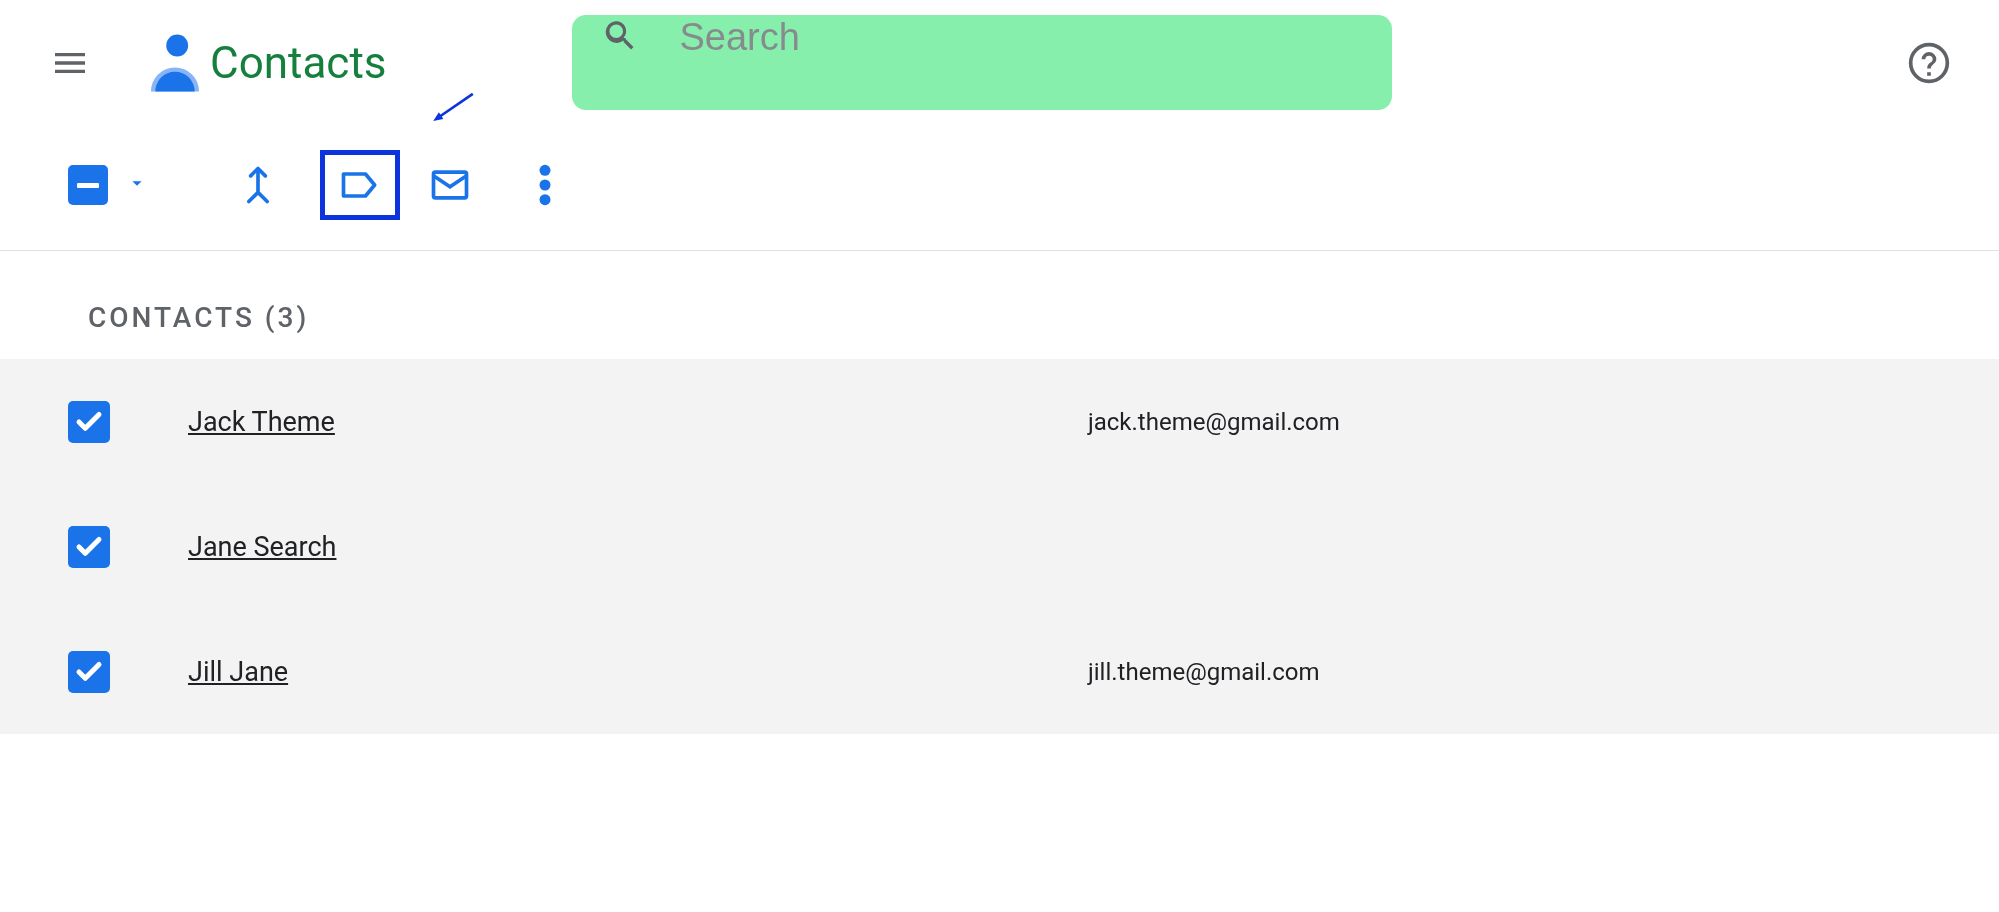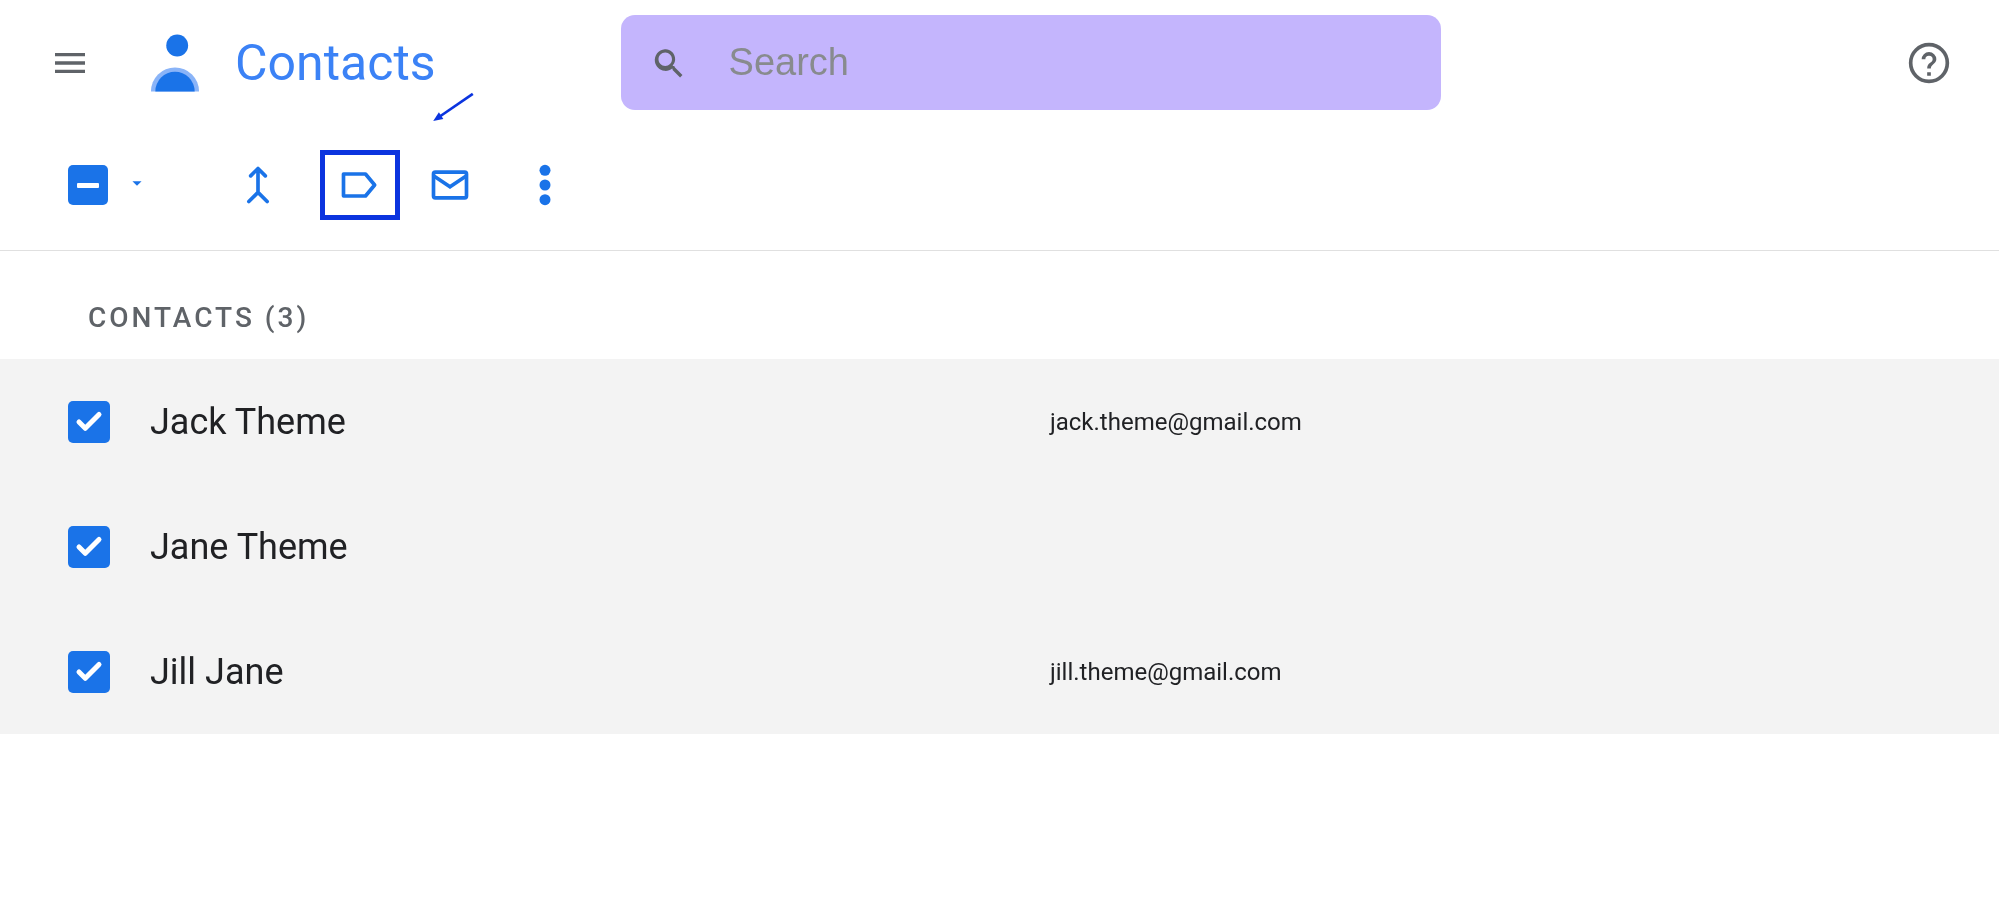--- a/index.html
+++ b/index.html
@@ -22,33 +22,32 @@
     display:flex;align-items:center;justify-content:center;
     cursor:pointer;
   }
   .menu-btn svg { width: 40px; height: 40px; }
   .logo {
     display:flex;align-items:center;
     margin-left: 40px;
   }
   .logo-icon { width:70px;height:70px;position:relative; }
   .app-title {
-    font-size: 50px;
-    color: #3b82f6;
-    margin-left: 25px;
+    font-size: 44px;
+    color: #15803d;
     font-weight: 400;
   }
   .search-wrap {
     flex: 0 0 auto;
     margin-left: 185px;
     width: 820px;
     height: 95px;
-    background: #c4b5fd;
+    background: #86efac;
     border-radius: 14px;
-    display:flex;align-items:center;
+    display:flex;align-items:flex-start;
     padding: 0 30px;
   }
   .search-wrap svg { width:40px;height:40px; fill:#5f6368; }
   .search-input {
     border:none;background:transparent;outline:none;
     font-size: 38px;
     color:#5f6368;
     margin-left: 40px;
     width: 100%;
   }
@@ -110,23 +109,24 @@
     height:125px;
     padding: 0 40px 0 68px;
     cursor:pointer;
   }
   .chk {
     width:42px;height:42px;background:#1a73e8;border-radius:5px;
     display:flex;align-items:center;justify-content:center;flex:0 0 auto;
   }
   .chk svg{width:30px;height:30px;}
   .contact-name {
-    font-size:36px;color:#202124;
-    margin-left: 40px;
+    font-size:27px;color:#202124;
+    margin-left: 78px;
     flex: 0 0 900px;
+    text-decoration: underline;
   }
   .contact-email {
     font-size:24px;color:#202124;
   }
 </style>
 </head>
 <body>
 
 <div class="app">
 
@@ -211,21 +211,21 @@
       </span>
       <span class="contact-name">Jack Theme</span>
       <span class="contact-email">jack.theme@gmail.com</span>
     </div>
     <div class="contact-row">
       <span class="chk">
         <svg viewBox="0 0 24 24">
             <path fill="none" stroke="#fff" stroke-width="4" stroke-linecap="round" stroke-linejoin="round" d="M4 12l5 5L20 6"></path>
           </svg>
       </span>
-      <span class="contact-name">Jane Theme</span>
+      <span class="contact-name">Jane Search</span>
     </div>
     <div class="contact-row">
       <span class="chk">
         <svg viewBox="0 0 24 24">
             <path fill="none" stroke="#fff" stroke-width="4" stroke-linecap="round" stroke-linejoin="round" d="M4 12l5 5L20 6"></path>
           </svg>
       </span>
       <span class="contact-name">Jill Jane</span>
       <span class="contact-email">jill.theme@gmail.com</span>
     </div>

